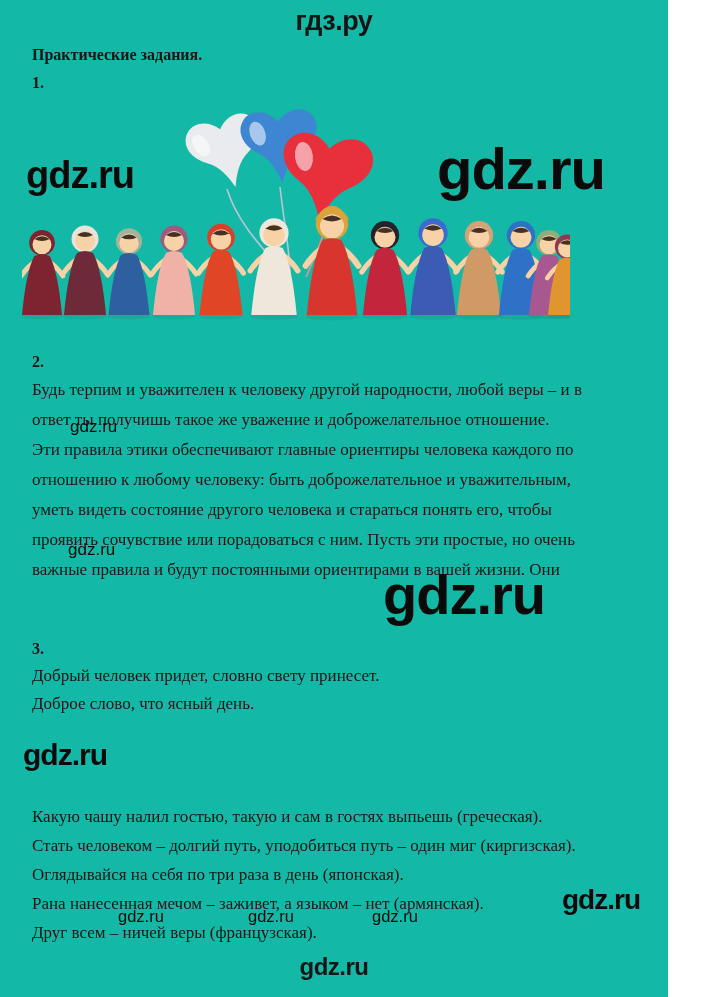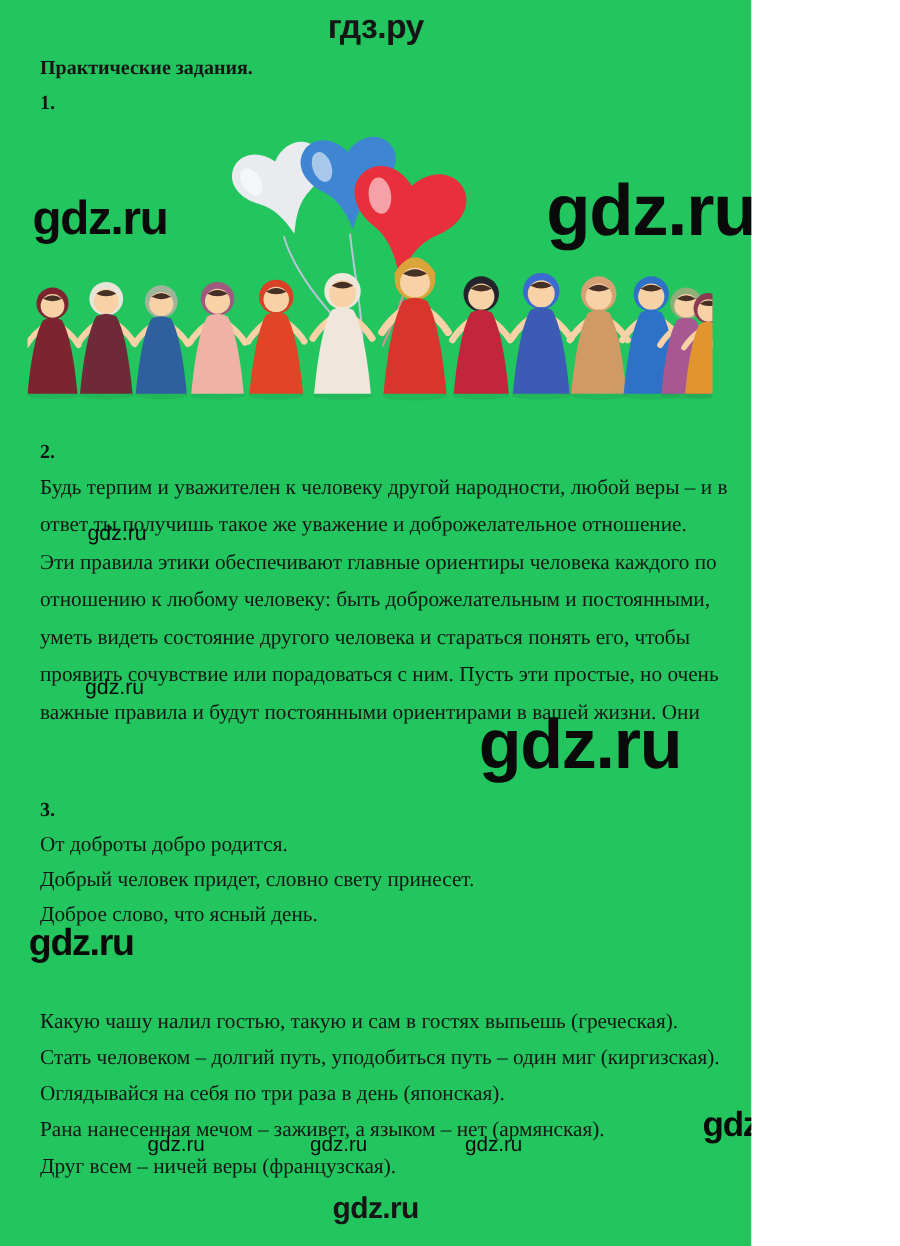--- a/index.html
+++ b/index.html
@@ -1,17 +1,17 @@
 <!DOCTYPE html>
 <html lang="ru"><head>
 <meta charset="utf-8">
 <style>
   html,body{margin:0;padding:0;background:#ffffff;}
   .page{
-    position:relative;width:601px;height:997px;background:#22c55e;
+    position:relative;width:668px;height:997px;background:#14b8a6;
     font-family:"Liberation Serif",serif;color:#151515;overflow:hidden;
   }
   
   .site-logo{
     position:absolute;left:0;width:100%;text-align:center;
     font-family:"Liberation Sans",sans-serif;font-weight:700;
   }
   .site-logo.top{top:6px;font-size:27px;letter-spacing:-0.5px;}
   .site-logo.bottom{top:953px;font-size:24px;letter-spacing:-0.5px;}
   
@@ -192,32 +192,31 @@
   </svg>
 
   <div class="wm b wm-img-left">gdz.ru</div>
   <div class="wm b wm-img-right">gdz.ru</div>
 
   <div class="h-bold" style="top:353px">2.</div>
   <div class="txt para">
     <span class="line">Будь терпим и уважителен к человеку другой народности, любой веры – и в</span>
     <span class="line">ответ ты получишь такое же уважение и доброжелательное отношение.</span>
     <span class="line">Эти правила этики обеспечивают главные ориентиры человека каждого по</span>
-    <span class="line">отношению к любому человеку: быть доброжелательным и постоянными,</span>
+    <span class="line">отношению к любому человеку: быть доброжелательное и уважительным,</span>
     <span class="line">уметь видеть состояние другого человека и стараться понять его, чтобы</span>
     <span class="line">проявить сочувствие или порадоваться с ним. Пусть эти простые, но очень</span>
     <span class="line">важные правила и будут постоянными ориентирами в вашей жизни. Они</span>
   </div>
   <div class="wm wm-small-a">gdz.ru</div>
   <div class="wm wm-small-b">gdz.ru</div>
   <div class="wm b wm-mid-big">gdz.ru</div>
 
   <div class="h-bold" style="top:640px">3.</div>
   <div class="txt sec3">
-    <span class="line">От доброты добро родится.</span>
     <span class="line">Добрый человек придет, словно свету принесет.</span>
     <span class="line">Доброе слово, что ясный день.</span>
   </div>
   <div class="wm b wm-sec3">gdz.ru</div>
 
   <div class="txt hw">
     <span class="line">Какую чашу налил гостью, такую и сам в гостях выпьешь (греческая).</span>
     <span class="line">Стать человеком – долгий путь, уподобиться путь – один миг (киргизская).</span>
     <span class="line">Оглядывайся на себя по три раза в день (японская).</span>
     <span class="line">Рана нанесенная мечом – заживет, а языком – нет (армянская).</span>

